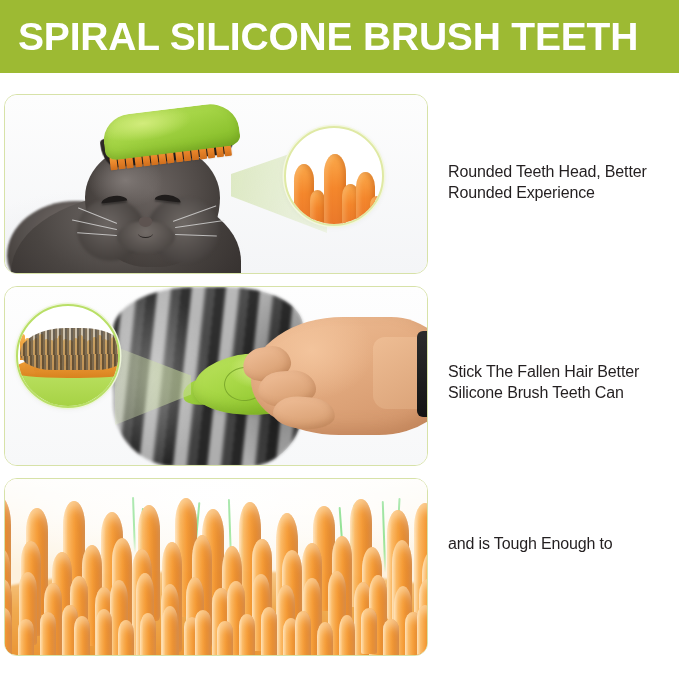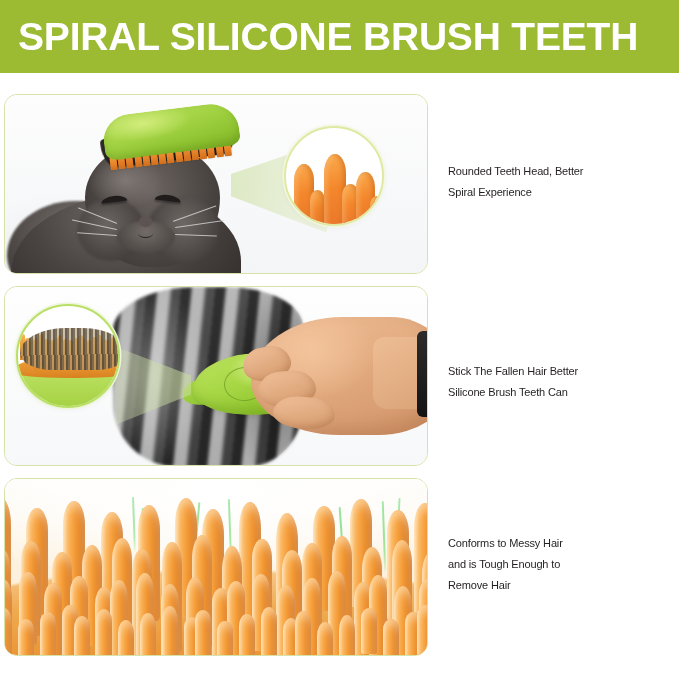--- a/index.html
+++ b/index.html
@@ -42,21 +42,21 @@
   #panel-3{ top:478px; height:178px; }
 
   .photo{ position:absolute; inset:0; overflow:hidden; border-radius:11px; }
 
   
   .caption{
     position:absolute;
     left:448px;
     width:226px;
     color:#231f20;
-    font-size:11px;
+    font-size:16px;
     line-height:21px;
     letter-spacing:-0.15px;
   }
   #caption-1{ top:161px; }
   #caption-2{ top:361px; }
   #caption-3{ top:533px; }
 
   
   .p1-bg{
     position:absolute; inset:0;
@@ -401,21 +401,21 @@
           <i style="left: 38px; width: 22px; height: 76px;"></i>
           <i style="left: 56px; width: 17px; height: 46px;"></i>
           <i style="left: 70px; width: 19px; height: 58px;"></i>
           <i style="left: 84px; width: 14px; height: 34px;"></i>
         </div>
     </div>
   </div>
 </div>
 <div class="caption" id="caption-1">
   <div>Rounded Teeth Head, Better</div>
-  <div>Spiral Experience</div>
+  <div>Rounded Experience</div>
 </div>
 
 <div class="panel" id="panel-2">
   <div class="photo">
     <div class="p2-bg"></div>
 
     <div class="p2-cat"></div>
     <div class="p2-cat-shade"></div>
 
     <div class="p2-brush-tail"></div>
@@ -551,16 +551,14 @@
         <i style="left: 334.038px; top: 136px; width: 16px; height: 69px; opacity: 1; filter: blur(0.3px); z-index: 13;"></i>
         <i style="left: 356.029px; top: 129px; width: 16px; height: 46px; opacity: 1; filter: blur(0.3px); z-index: 13;"></i>
         <i style="left: 378.019px; top: 140px; width: 16px; height: 49px; opacity: 1; filter: blur(0.3px); z-index: 13;"></i>
         <i style="left: 400.01px; top: 133px; width: 16px; height: 52px; opacity: 1; filter: blur(0.3px); z-index: 13;"></i>
         <i style="left: 411.8px; top: 126px; width: 16px; height: 55px; opacity: 1; filter: blur(0.3px); z-index: 13;"></i>
       </div>
     <div class="p3-glow"></div>
   </div>
 </div>
 <div class="caption" id="caption-3">
-  <div>Conforms to Messy Hair</div>
   <div>and is Tough Enough to</div>
-  <div>Remove Hair</div>
 </div>
 
 </body></html>

